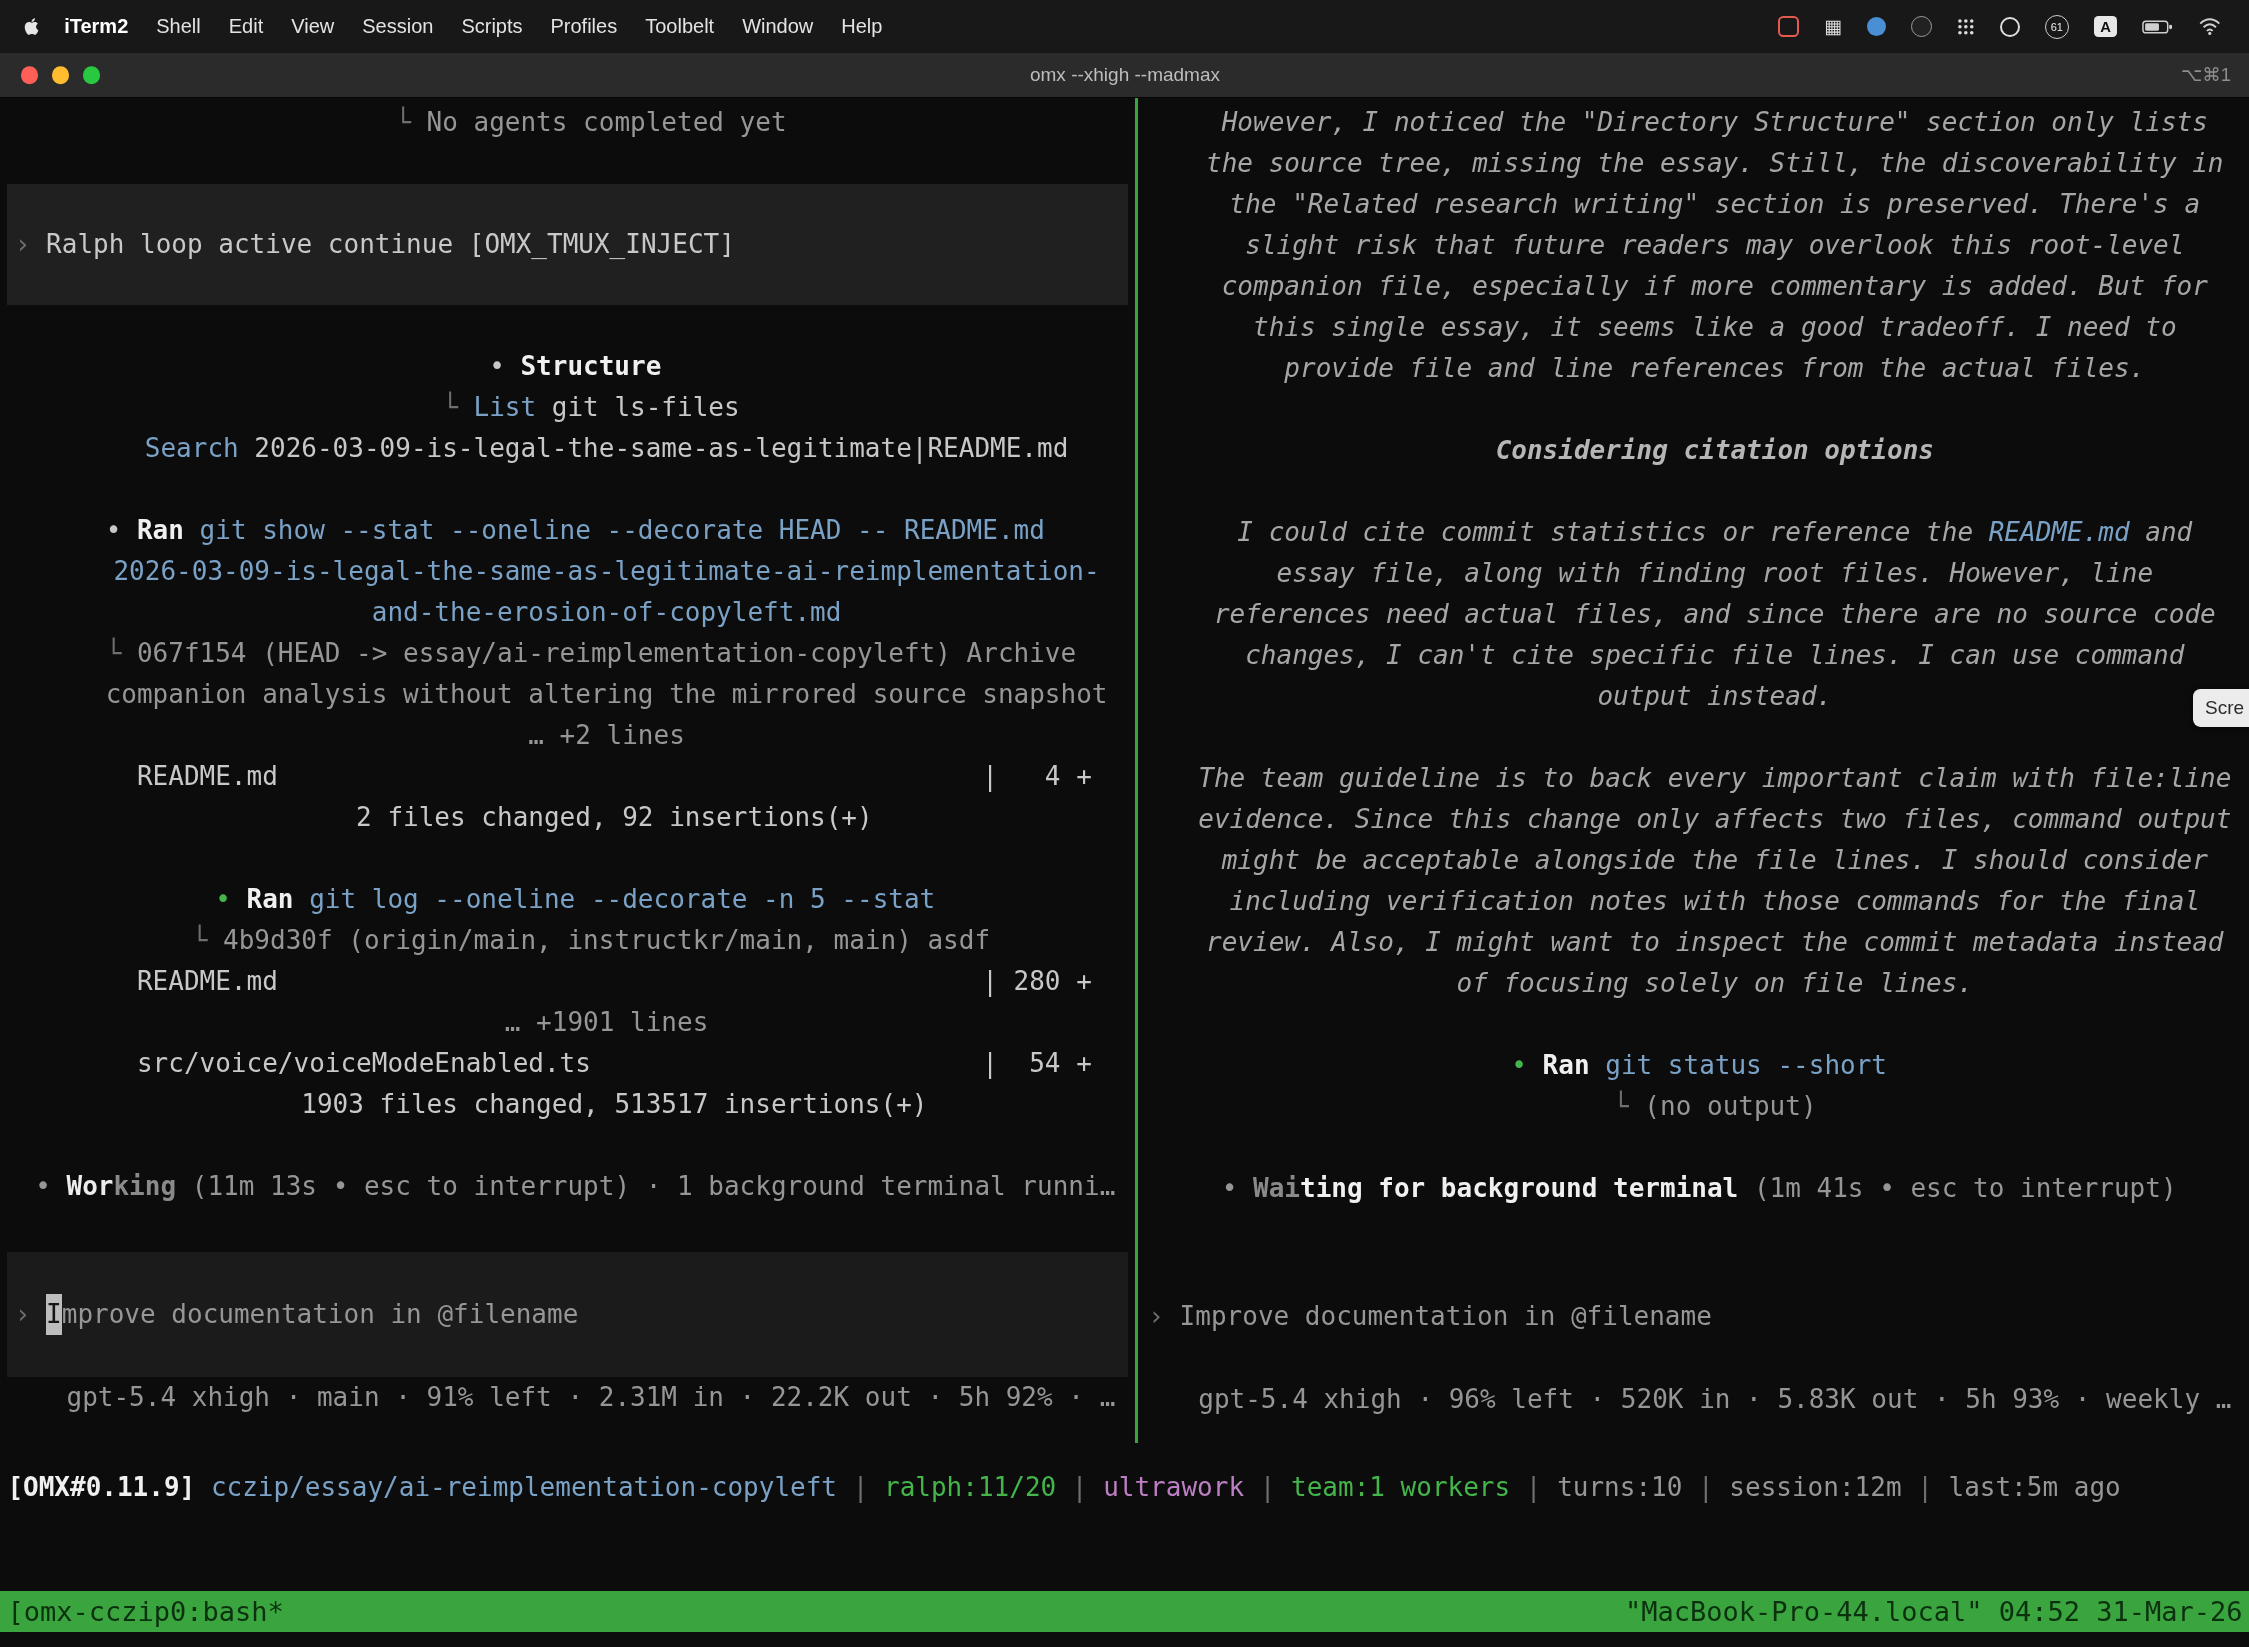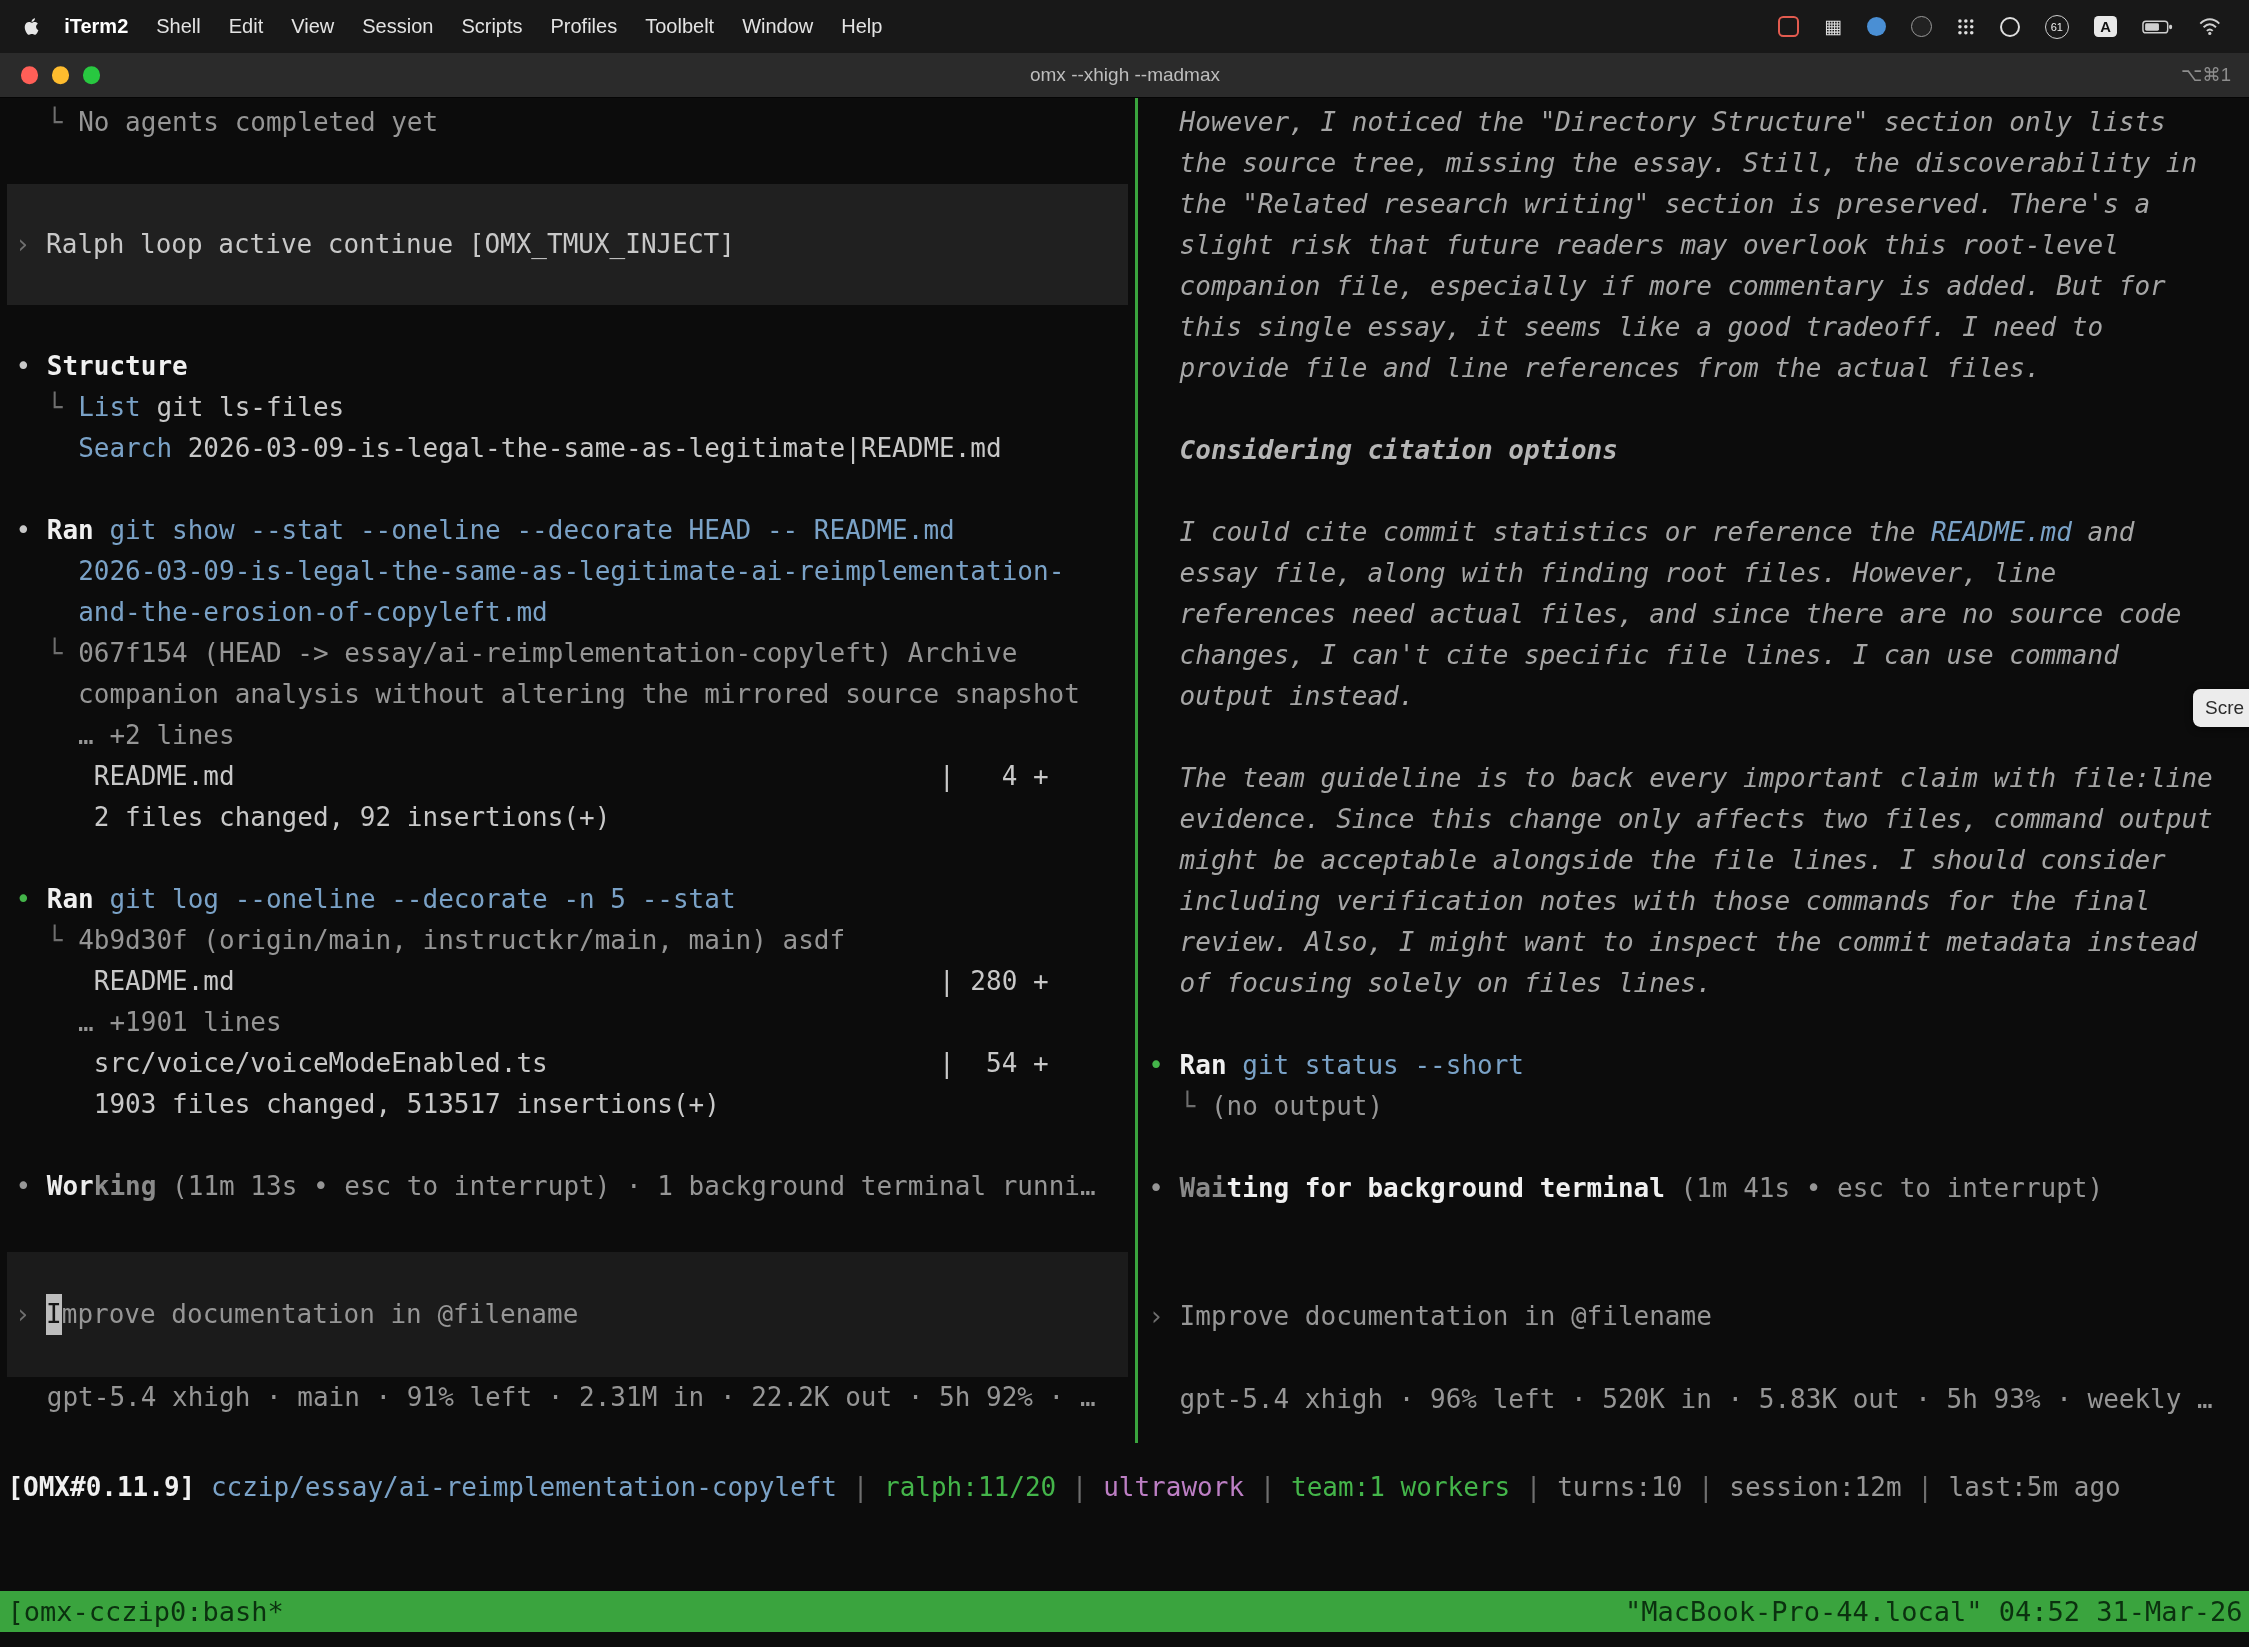--- a/index.html
+++ b/index.html
@@ -22,21 +22,21 @@
 
   
   .title-bar{height:44px;flex:none;background:#2b2b2b;border-bottom:1.5px solid #050505;display:flex;align-items:center;justify-content:center;position:relative;font-family:"Liberation Sans",sans-serif;}
   .window-title{color:#bdbdbd;font-size:19px;}
   .traffic-lights{position:absolute;left:20.7px;top:50%;transform:translateY(-50%);display:flex;gap:13.3px;}
   .light{width:17.7px;height:17.7px;border-radius:50%;}
   .light-close{background:#ff5f57}.light-min{background:#febc2e}.light-zoom{background:#28c840}
   .window-shortcut{position:absolute;right:19px;color:#8e8e8e;font-size:18.5px;}
 
   
-  .panes{height:1345px;flex:none;display:flex;}
+  .panes{height:1345px;flex:none;display:flex;text-align:center;}
   .pane{padding-top:3.7px;font-size:26px;overflow:hidden;}
   .pane-left{width:1135px;flex:none;}
   .divider{width:3px;flex:none;background:#3aa43e;}
   .pane-right{flex:1;min-width:0;}
   .line{height:41px;line-height:41px;white-space:pre;overflow:hidden;}
   .pane-left .line{padding-left:15.5px;}
   .pane-right .line{padding-left:10.3px;}
   .line.box-ralph{height:121px;background:#202020;margin:0 7.4px;padding-left:7.4px;display:flex;align-items:center;}
   .line.box-input{height:125px;background:#1b1b1b;margin:4.4px 7.4px 0;padding-left:7.4px;display:flex;align-items:center;}
   .line.box-input-plain{height:125px;background:transparent;margin:4.4px 0 0;padding-left:10.3px;display:flex;align-items:center;}
@@ -198,21 +198,21 @@
         <div class="line"><span class="c-r">  essay file, along with finding root files. However, line</span></div>
         <div class="line"><span class="c-r">  references need actual files, and since there are no source code</span></div>
         <div class="line"><span class="c-r">  changes, I can't cite specific file lines. I can use command</span></div>
         <div class="line"><span class="c-r">  output instead.</span></div>
         <div class="line"></div>
         <div class="line"><span class="c-r">  The team guideline is to back every important claim with file:line</span></div>
         <div class="line"><span class="c-r">  evidence. Since this change only affects two files, command output</span></div>
         <div class="line"><span class="c-r">  might be acceptable alongside the file lines. I should consider</span></div>
         <div class="line"><span class="c-r">  including verification notes with those commands for the final</span></div>
         <div class="line"><span class="c-r">  review. Also, I might want to inspect the commit metadata instead</span></div>
-        <div class="line"><span class="c-r">  of focusing solely on files lines.</span></div>
+        <div class="line"><span class="c-r">  of focusing solely on file lines.</span></div>
         <div class="line"></div>
         <div class="line"><span class="c-grn">• </span><span class="c-w">Ran</span><span class="c-def"> </span><span class="c-blue">git status --short</span></div>
         <div class="line"><span class="c-dim">  └ </span><span class="c-gray">(no output)</span></div>
         <div class="line"></div>
         <div class="line"><span class="c-gray">• </span><span class="c-shd">Wai</span><span class="c-w">ting for background terminal</span><span class="c-gray"> (1m 41s • esc to interrupt)</span></div>
         <div class="line"></div>
         <div class="line box-input-plain"><span class="c-dim">› </span><span class="c-gray">Improve documentation in @filename</span></div>
         <div class="line"><span class="c-gray">  gpt-5.4 xhigh · 96% left · 520K in · 5.83K out · 5h 93% · weekly …</span></div>
       </div>
   </div>

